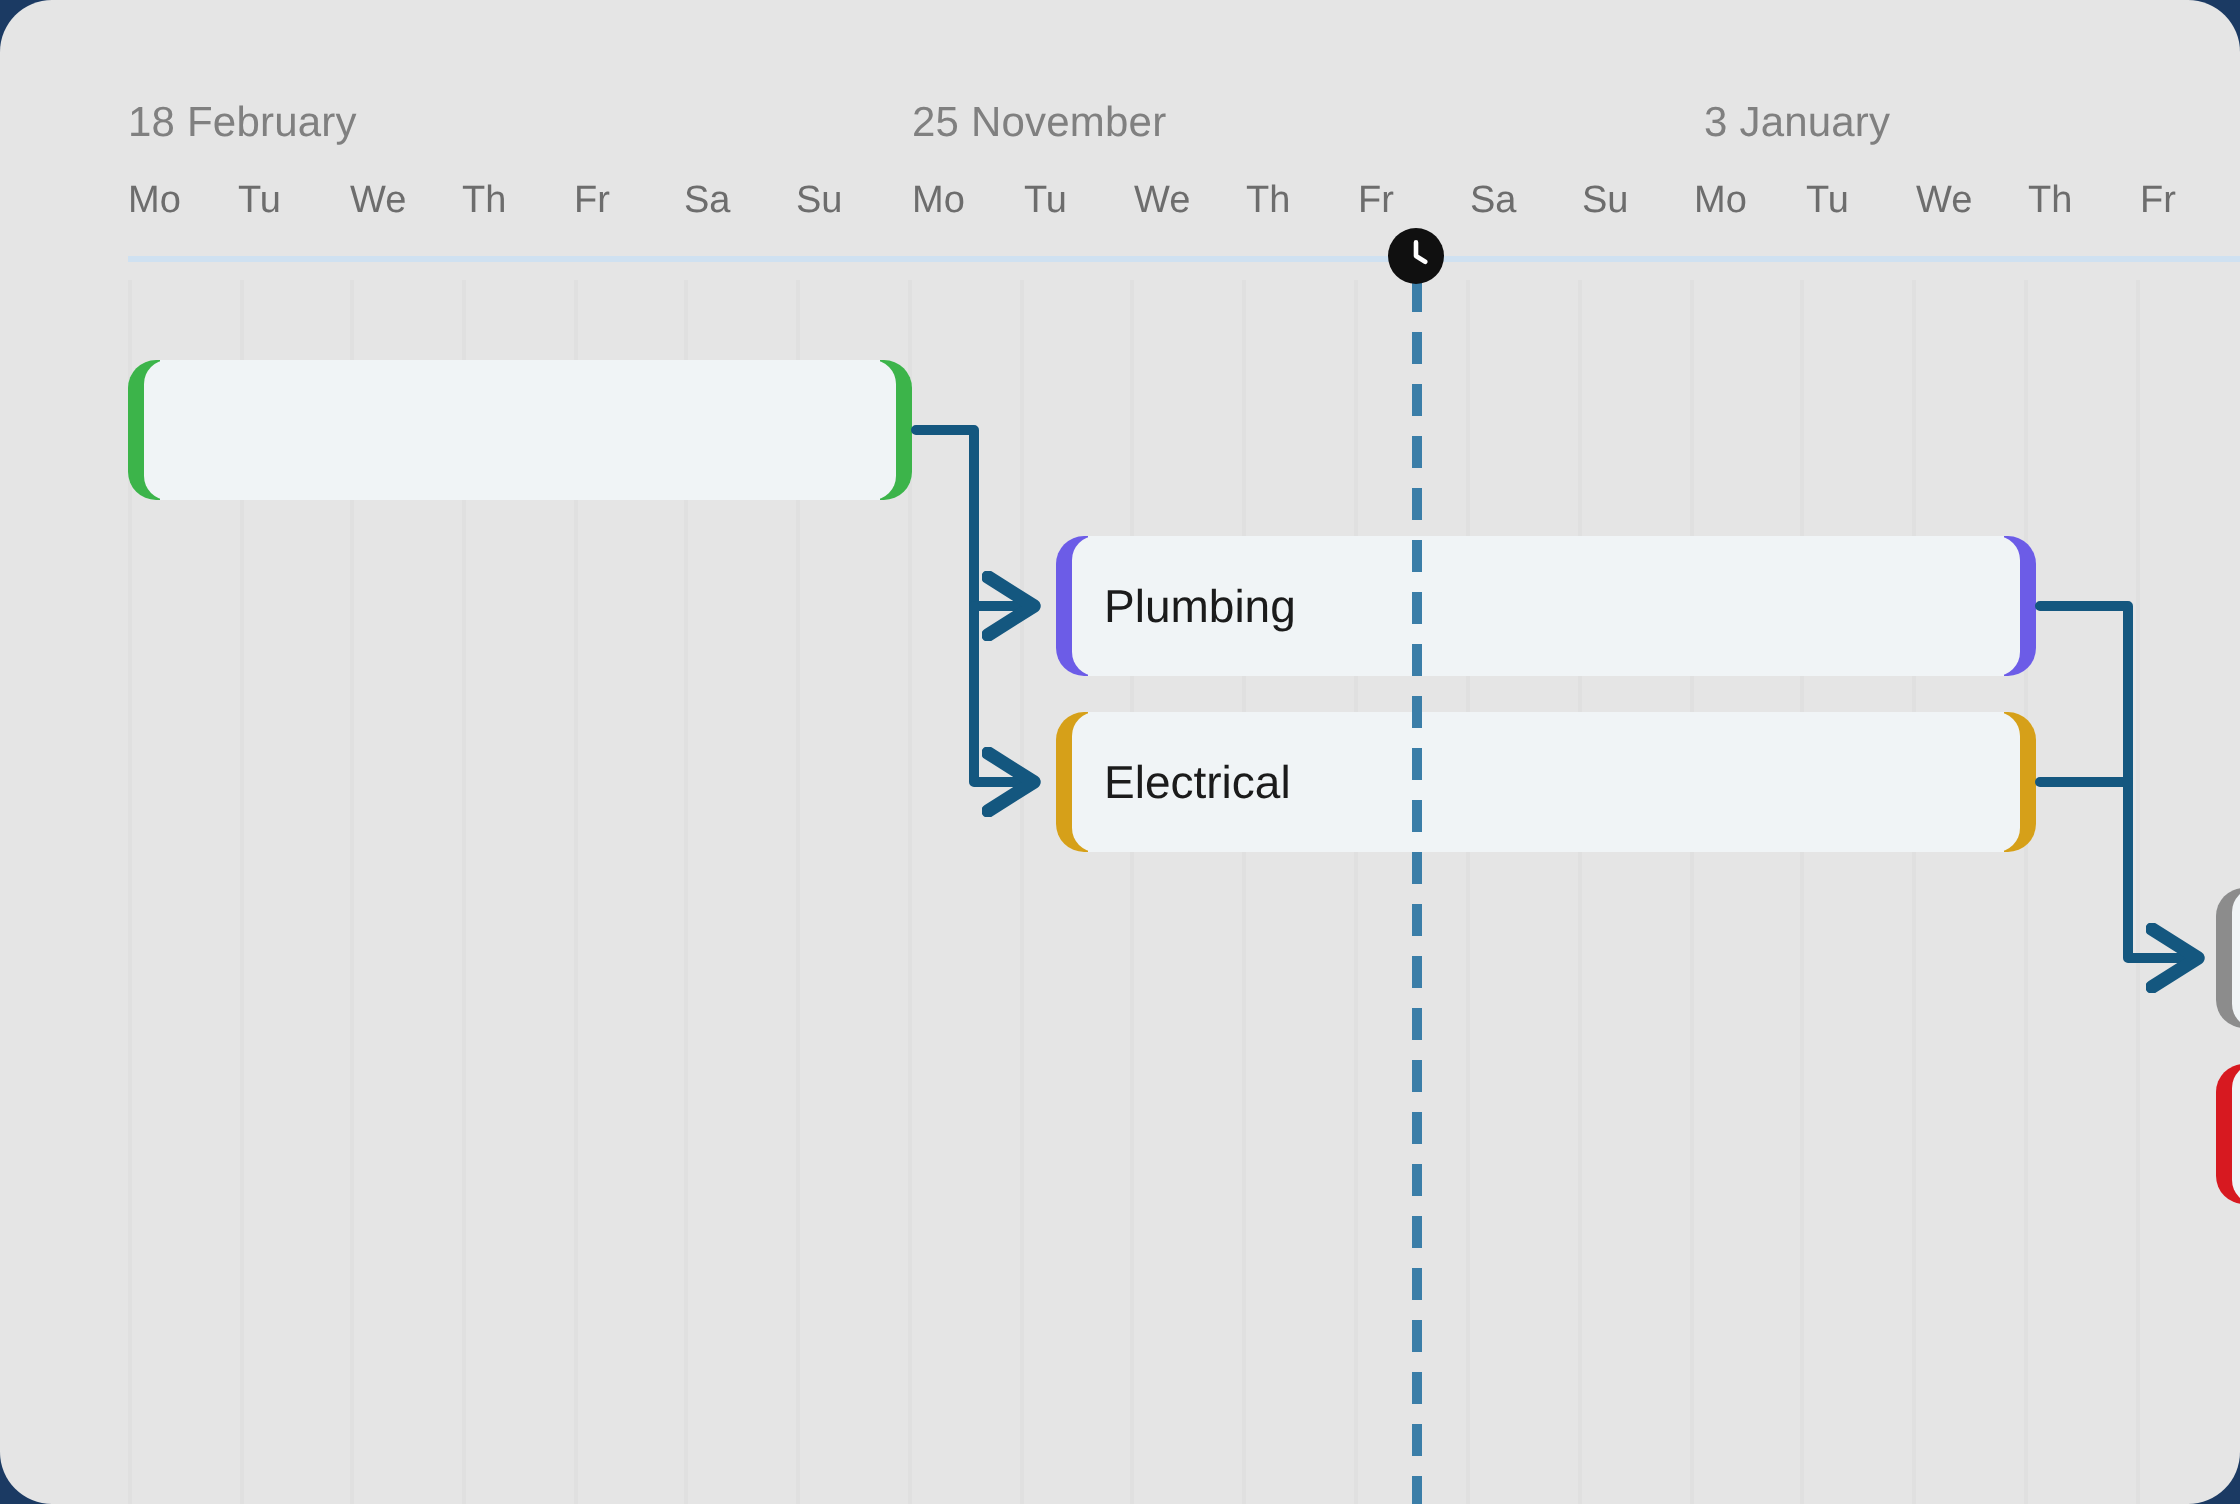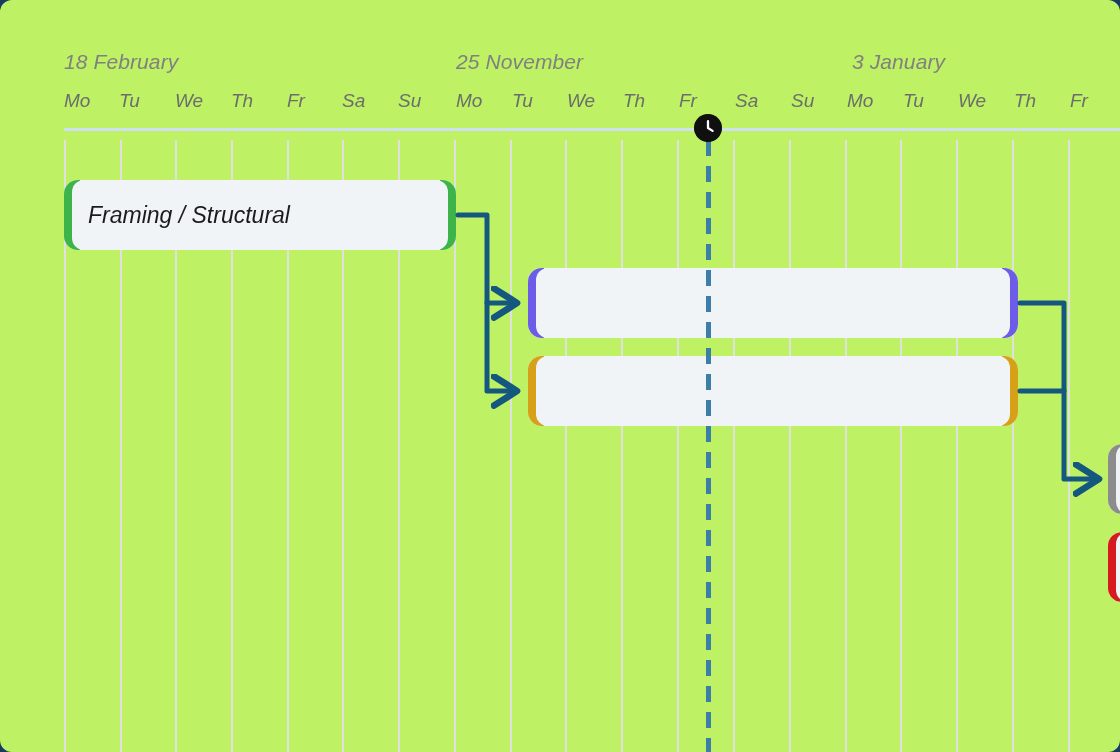--- a/index.html
+++ b/index.html
@@ -11,24 +11,23 @@
     height: 752px;
     overflow: hidden;
     background: #1b3a63;
     font-family: "Liberation Sans", sans-serif;
   }
   #app-root {
     position: absolute;
     left: 0; top: 0;
     width: 1120px;
     height: 752px;
-    background: #bef264;
-    border-radius: 12px;
+    background: #e5e5e5;
+    border-radius: 26px;
     overflow: hidden;
-    font-style: italic;
   }
 
   
   .gantt-header {
     position: absolute;
     left: 0; top: 0;
     width: 1120px;
     height: 130px;
   }
   .week-label {
@@ -206,29 +205,30 @@
         <div class="grid-line" style="left: 956px; background: rgb(224, 224, 224);"></div>
         <div class="grid-line" style="left: 1012px; background: rgb(224, 224, 224);"></div>
         <div class="grid-line" style="left: 1068px; background: rgb(224, 224, 224);"></div>
       </div>
   </div>
 
   <div id="task-bars">
       <div class="task-bar" style="left: 64px; top: 180px; width: 392px; background: rgb(240, 244, 246);">
         <div class="task-cap left" style="background: rgb(60, 180, 74);"></div>
         <div class="task-cap right" style="background: rgb(60, 180, 74);"></div>
-        <div class="task-label">Framing / Structural</div>
       </div>
       <div class="task-bar" style="left: 528px; top: 268px; width: 490px; background: rgb(240, 244, 246);">
         <div class="task-cap left" style="background: rgb(108, 92, 231);"></div>
         <div class="task-cap right" style="background: rgb(108, 92, 231);"></div>
+        <div class="task-label">Plumbing</div>
       </div>
       <div class="task-bar" style="left: 528px; top: 356px; width: 490px; background: rgb(240, 244, 246);">
         <div class="task-cap left" style="background: rgb(214, 160, 25);"></div>
         <div class="task-cap right" style="background: rgb(214, 160, 25);"></div>
+        <div class="task-label">Electrical</div>
       </div>
       <div class="task-bar" style="left: 1108px; top: 444px; width: 110px; background: rgb(240, 244, 246);">
         <div class="task-cap left" style="background: rgb(140, 140, 140);"></div>
       </div>
       <div class="task-bar" style="left: 1108px; top: 532px; width: 110px; background: rgb(240, 244, 246);">
         <div class="task-cap left" style="background: rgb(215, 25, 32);"></div>
       </div>
     </div>
 
   <svg class="connectors" viewBox="0 0 1120 752" width="1120" height="752">

